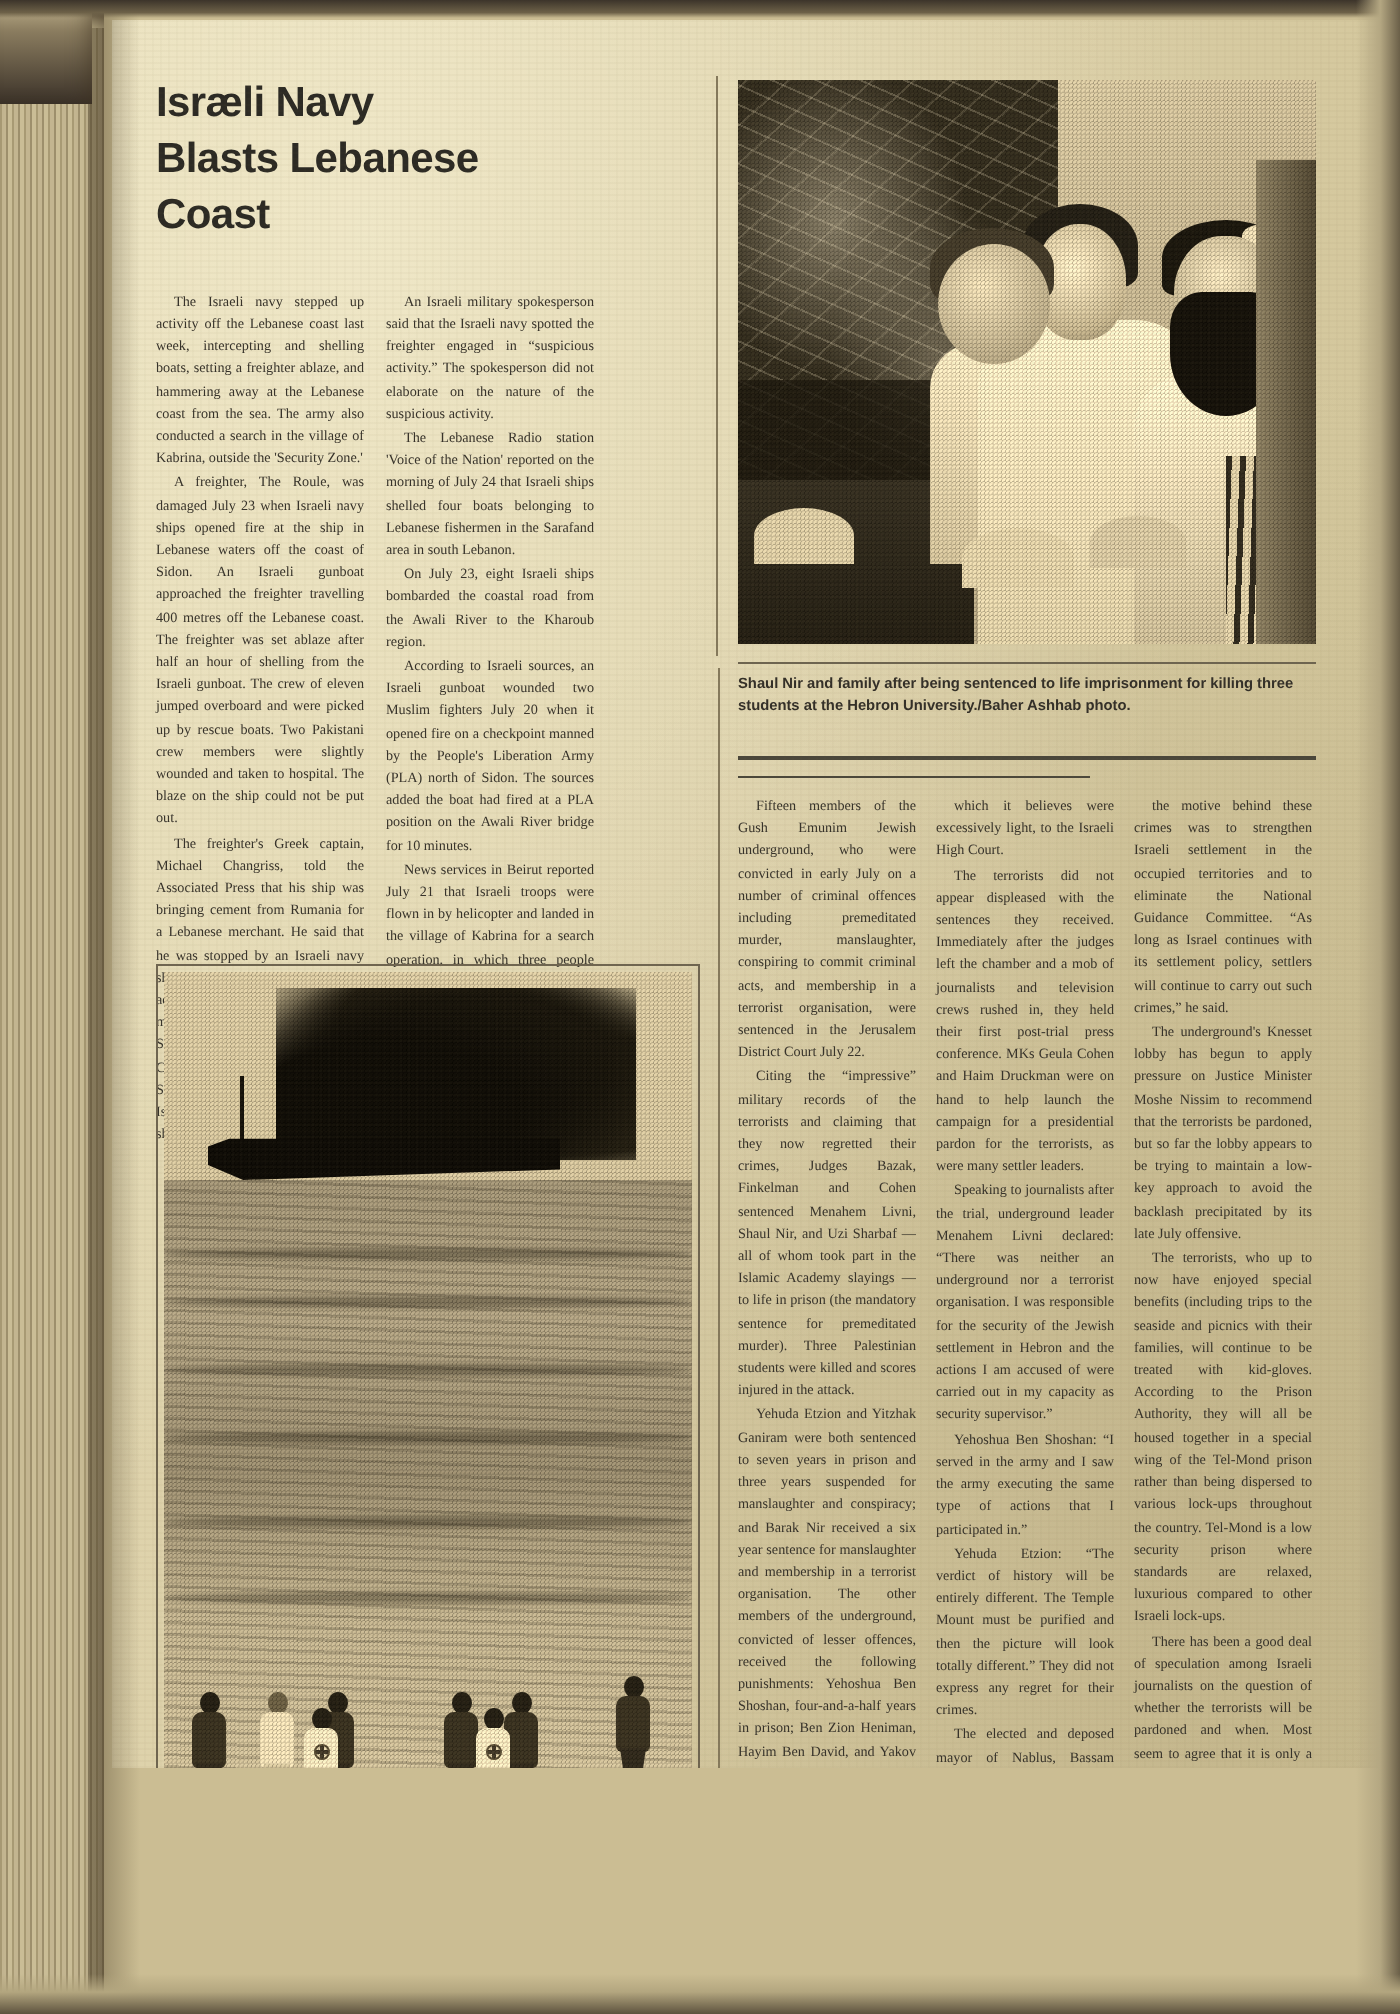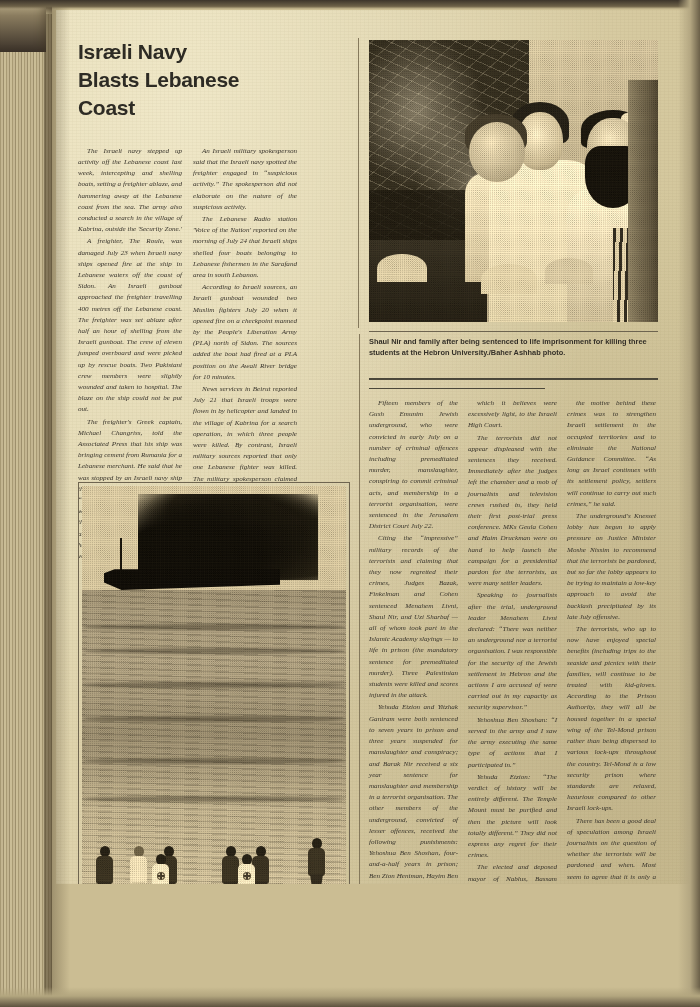--- a/index.html
+++ b/index.html
@@ -115,21 +115,21 @@
     width: 176px;
     margin-bottom: 9px;
   }
 
   .body-col {
     font-family: "Liberation Serif", serif;
     font-size: 7.1px;
     line-height: 1.58;
     text-align: justify;
     color: #36322a;
-    -webkit-hyphens: auto; hyphens: auto; font-style: italic;
+    -webkit-hyphens: auto; hyphens: auto;
   }
   .body-col p { text-indent: 9px; margin: 0; }
   .body-col p + p { margin-top: 1px; }
 
   .caption {
     font-family: "Liberation Sans", sans-serif;
     font-weight: bold;
     font-size: 7.4px;
     line-height: 1.45;
     color: #332f28;
@@ -409,20 +409,21 @@
 
         <div class="cols">
           <div class="body-col">
             <p>The Israeli navy stepped up activity off the Lebanese coast last week, intercepting and shelling boats, setting a freighter ablaze, and hammering away at the Lebanese coast from the sea. The army also conducted a search in the village of Kabrina, outside the 'Security Zone.'</p>
             <p>A freighter, The Roule, was damaged July 23 when Israeli navy ships opened fire at the ship in Lebanese waters off the coast of Sidon. An Israeli gunboat approached the freighter travelling 400 metres off the Lebanese coast. The freighter was set ablaze after half an hour of shelling from the Israeli gunboat. The crew of eleven jumped overboard and were picked up by rescue boats. Two Pakistani crew members were slightly wounded and taken to hospital. The blaze on the ship could not be put out.</p>
             <p>The freighter's Greek captain, Michael Changriss, told the Associated Press that his ship was bringing cement from Rumania for a Lebanese merchant. He said that he was stopped by an Israeli navy ship the previous day, July 22. He added, “The same boat intercepted me while I was trying to sail into Sidon this morning.” When Changriss attempted to enter the Sidon harbour that afternoon, the Israeli vessel started shelling his ship.</p>
           </div>
           <div class="body-col">
             <p>An Israeli military spokesperson said that the Israeli navy spotted the freighter engaged in “suspicious activity.” The spokesperson did not elaborate on the nature of the suspicious activity.</p>
             <p>The Lebanese Radio station 'Voice of the Nation' reported on the morning of July 24 that Israeli ships shelled four boats belonging to Lebanese fishermen in the Sarafand area in south Lebanon.</p>
+            <p>On July 23, eight Israeli ships bombarded the coastal road from the Awali River to the Kharoub region.</p>
             <p>According to Israeli sources, an Israeli gunboat wounded two Muslim fighters July 20 when it opened fire on a checkpoint manned by the People's Liberation Army (PLA) north of Sidon. The sources added the boat had fired at a PLA position on the Awali River bridge for 10 minutes.</p>
             <p>News services in Beirut reported July 21 that Israeli troops were flown in by helicopter and landed in the village of Kabrina for a search operation, in which three people were killed. By contrast, Israeli military sources reported that only one Lebanese fighter was killed. The military spokesperson claimed that the village was used as a base for operations against the Israeli-backed South Lebanese Army (SLA).</p>
           </div>
         </div>
       </div>
 
       <div class="vrule-top"></div>
       <div class="vrule-art2"></div>
 
       <div id="photo1-wrap">

